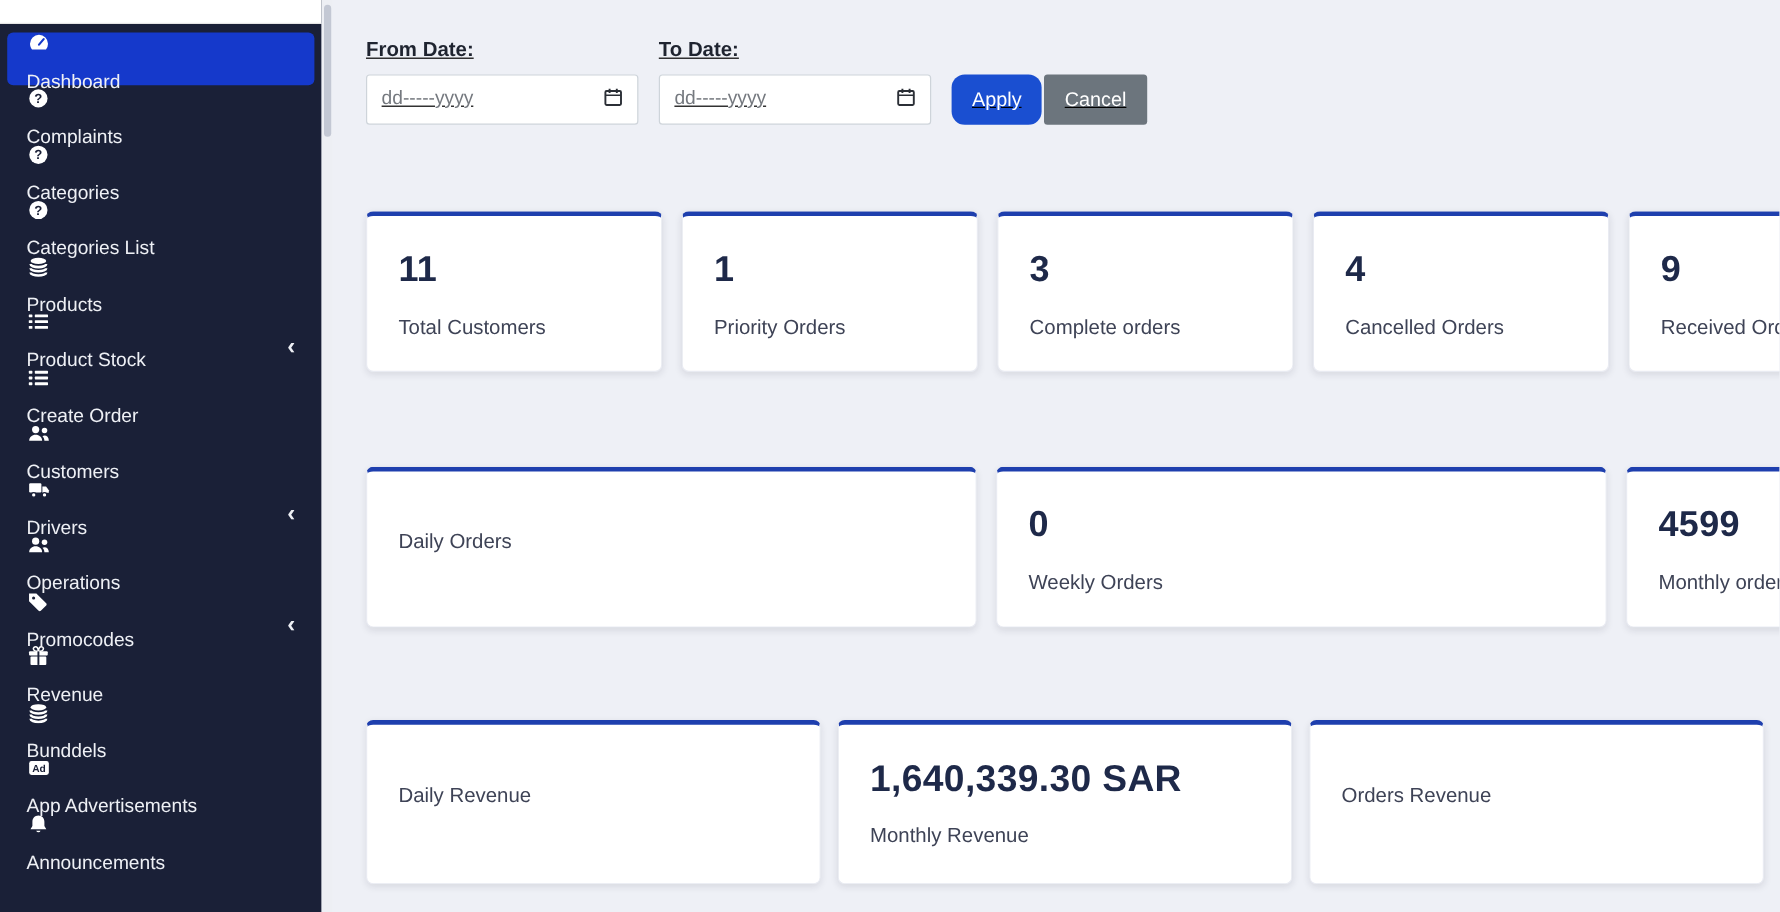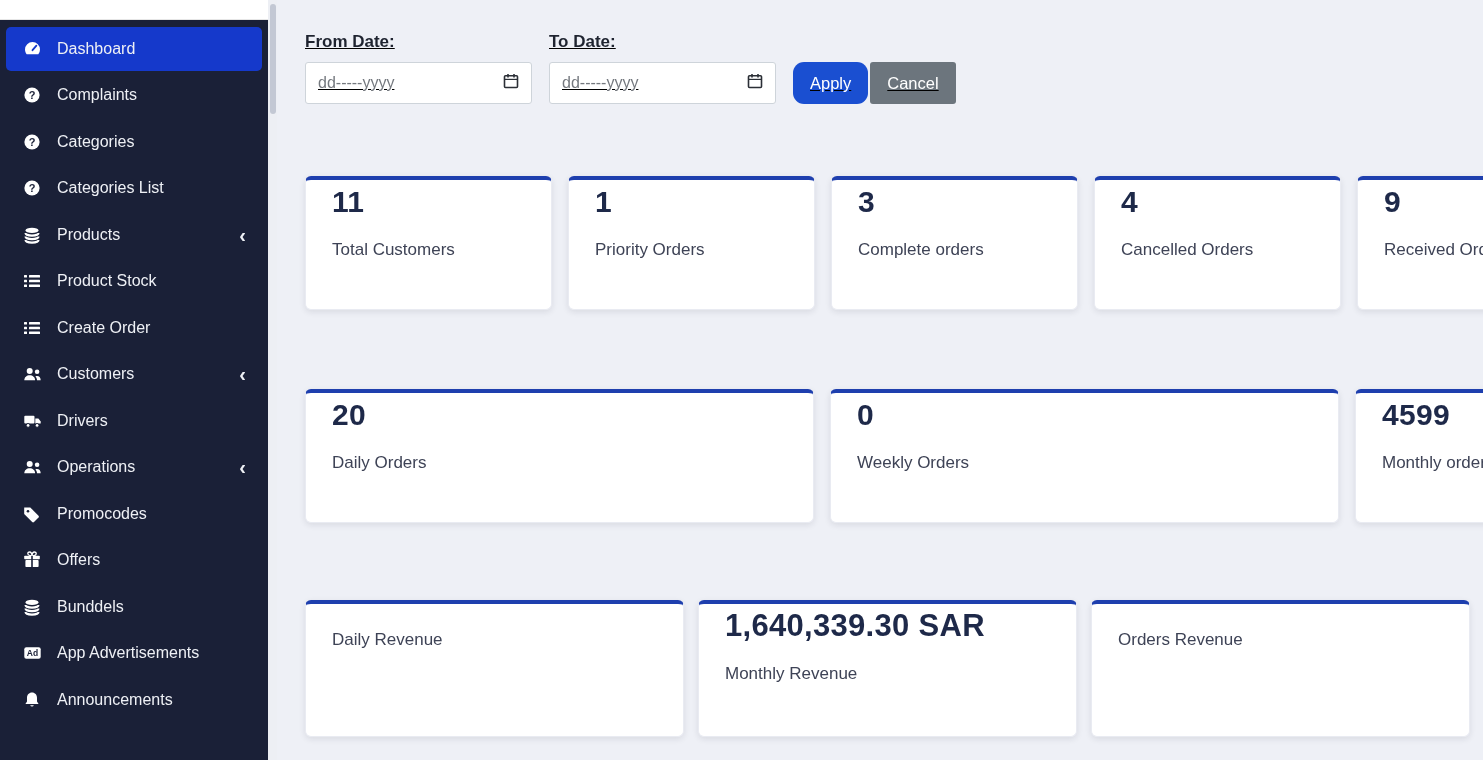--- a/index.html
+++ b/index.html
@@ -23,24 +23,24 @@
   
   .sidebar{
     width:268px;flex-shrink:0;height:760px;
     background:var(--sidebar-bg);
     display:flex;flex-direction:column;
     overflow:hidden;
   }
   .sidebar-top{height:20px;background:#ffffff;border-bottom:1px solid #e6e6e6;}
   .nav{padding:4px 0 0 0;}
   .nav-item{
-    display:flex;align-items:center;gap:15px;
+    display:flex;align-items:flex-start;gap:15px;
     height:44px;margin:2.5px 6px;padding:0 16px;
     border-radius:5px;cursor:pointer;
-    color:#eef0f5;font-size:16px;
+    color:#eef0f5;font-size:16px;flex-direction:column;
   }
   .nav-item.active{background:var(--accent);}
   .nav-item .icon{width:20px;height:18px;flex-shrink:0;display:flex;align-items:center;justify-content:center;}
   .nav-item .label{white-space:nowrap;}
   .nav-item .chevron{margin-left:auto;font-size:20px;font-weight:bold;line-height:1;color:#eef0f5;}
 
   .sidebar-scroll{
     width:9px;flex-shrink:0;height:760px;background:#edeff4;position:relative;
   }
   .sidebar-scroll .thumb{
@@ -66,21 +66,21 @@
   .btn.apply{background:var(--apply);margin-right:2px;border-radius:11px;}
   .btn.cancel{background:var(--cancel);border-radius:3px;}
 
   .cards-row{display:flex;gap:16px;}
   .row-1{margin-top:72px;}
   .row-2{margin-top:79px;}
   .row-3{margin-top:77px;gap:14px;}
   .card{
     background:#fff;border:1px solid #e9ebf2;border-top:4px solid var(--card-top);
     border-radius:6px;box-shadow:0 2px 6px rgba(25,32,52,.10);
-    padding:5px 26px;flex-shrink:0;overflow:hidden;
+    padding:28px 26px;flex-shrink:0;overflow:hidden;
   }
   .row-1 .card{width:247px;height:134px;}
   .row-2 .card{width:509px;height:134px;}
   .row-3 .card{width:379px;height:137px;}
   .stat-value{font-size:30px;line-height:34px;font-weight:700;color:var(--value-color);letter-spacing:.3px;white-space:nowrap;}
   .row-3 .stat-value{font-size:31px;}
   .stat-label{margin-top:20px;font-size:17px;line-height:22px;color:var(--label-color);white-space:nowrap;}
 
   .watermark{
     position:absolute;left:308px;top:642px;width:330px;text-align:center;
@@ -227,21 +227,21 @@
 
     <div class="nav-item">
       <span class="icon">
         <svg width="18" height="18" viewBox="0 0 18 18">
             <path d="M9 4.8C7.2 4.8 4.8 4 4.8 2.6 4.8 1.5 5.7 1 6.6 1 8 1 8.8 2.6 9 4.8zm0 0c1.8 0 4.2-.8 4.2-2.2C13.2 1.5 12.3 1 11.4 1 10 1 9.2 2.6 9 4.8z" fill="none" stroke="#fff" stroke-width="1.3"></path>
             <rect x="1.2" y="4.8" width="15.6" height="3.4" rx=".8" fill="#fff"></rect>
             <rect x="2.4" y="9.1" width="13.2" height="7" rx=".8" fill="#fff"></rect>
             <rect x="8.2" y="4.8" width="1.6" height="11.3" fill="#1a2037"></rect>
           </svg>
       </span>
-      <span class="label">Offers</span>
+      <span class="label">Revenue</span>
     </div>
 
     <div class="nav-item">
       <span class="icon">
         <svg width="18" height="18" viewBox="0 0 18 18">
             <ellipse cx="9" cy="4.4" rx="6.5" ry="2.6" fill="#fff"></ellipse>
             <path d="M2.5 7c0 1.45 2.9 2.6 6.5 2.6S15.5 8.45 15.5 7" stroke="#fff" stroke-width="2.1" fill="none"></path>
             <path d="M2.5 10.5c0 1.45 2.9 2.6 6.5 2.6s6.5-1.15 6.5-2.6" stroke="#fff" stroke-width="2.1" fill="none"></path>
             <path d="M2.5 14c0 1.45 2.9 2.6 6.5 2.6s6.5-1.15 6.5-2.6" stroke="#fff" stroke-width="2.1" fill="none"></path>
           </svg>
@@ -333,21 +333,20 @@
       <div class="stat-label">Cancelled Orders</div>
     </div>
     <div class="card">
       <div class="stat-value">9</div>
       <div class="stat-label">Received Orders</div>
     </div>
   </div>
 
   <div class="cards-row row-2">
     <div class="card">
-      <div class="stat-value">20</div>
       <div class="stat-label">Daily Orders</div>
     </div>
     <div class="card">
       <div class="stat-value">0</div>
       <div class="stat-label">Weekly Orders</div>
     </div>
     <div class="card">
       <div class="stat-value">4599</div>
       <div class="stat-label">Monthly orders</div>
     </div>

